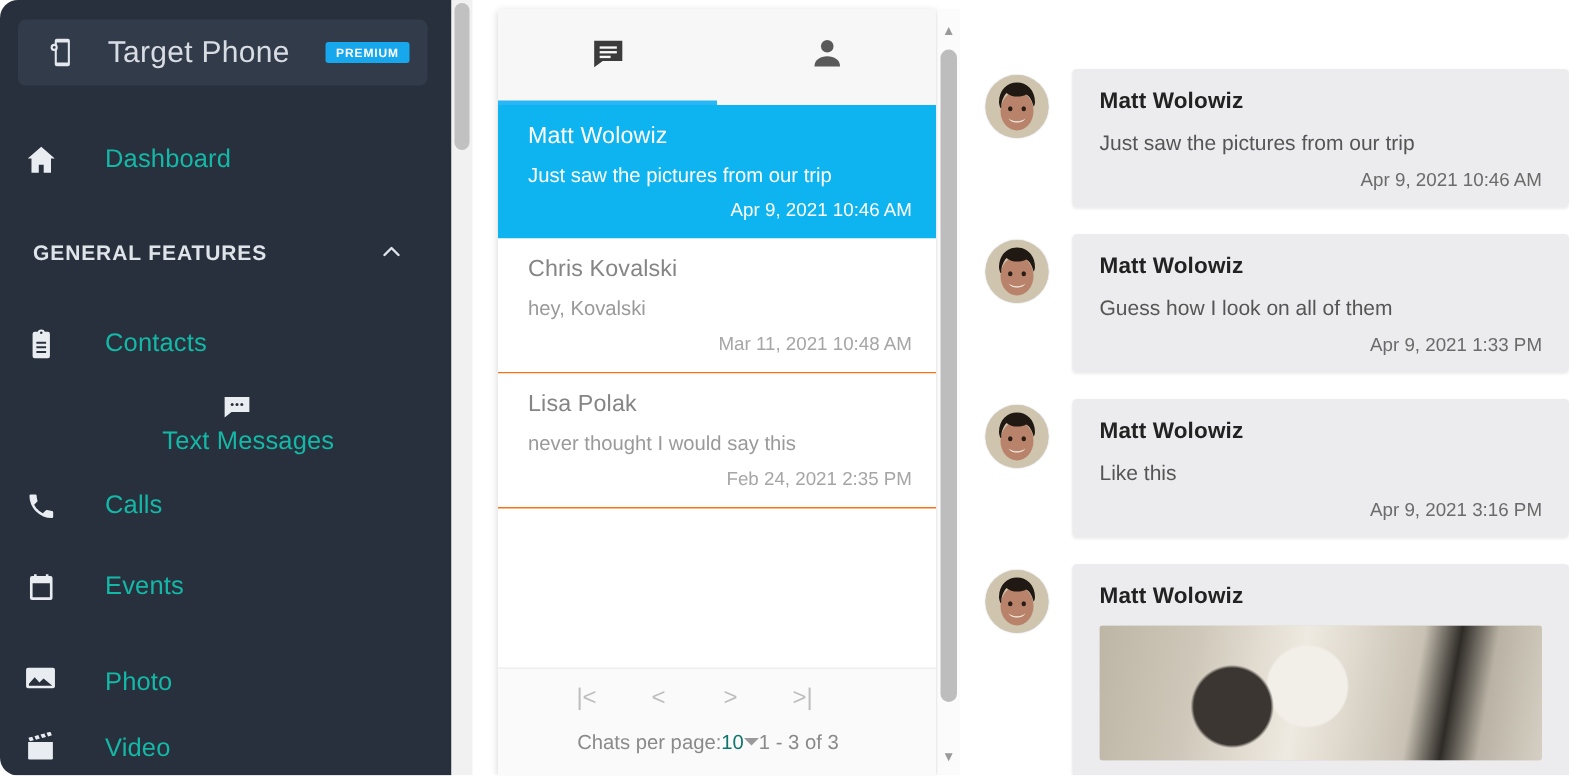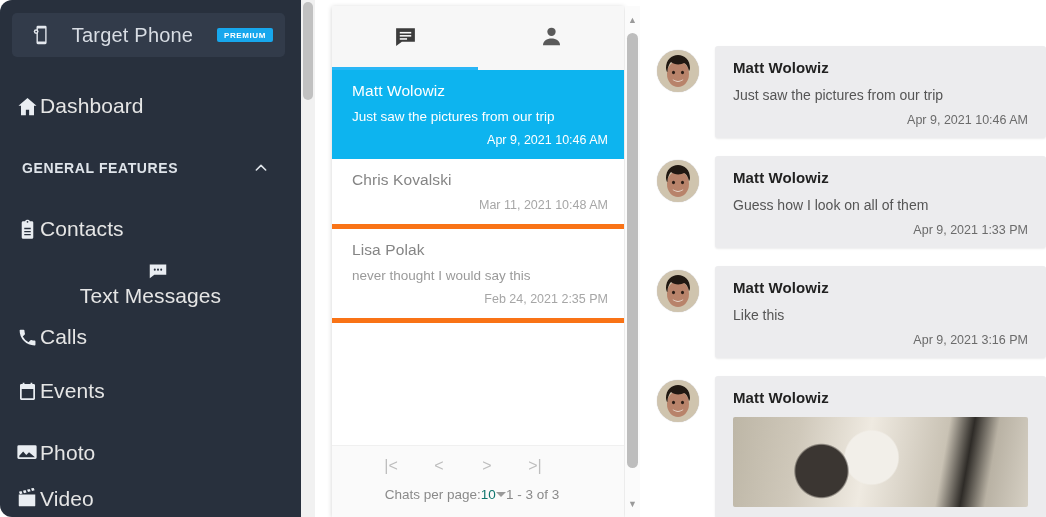--- a/index.html
+++ b/index.html
@@ -69,22 +69,23 @@
     align-items: center;
     cursor: pointer;
   }
   .nav-icon {
     width: 26px; height: 26px;
     margin-left: 14px;
     flex: none;
     display: flex; align-items: center; justify-content: center;
   }
   .nav-label {
-    color: #e5e5e5;
-    font-size: 21px;
+    margin-left: 30px;
+    color: #14b8a6;
+    font-size: 17px;
     letter-spacing: .1px;
   }
 
   .section-head {
     position: absolute;
     left: 0; top: 150px;
     width: 301px; height: 36px;
     display: flex;
     align-items: center;
     cursor: pointer;
@@ -148,21 +149,21 @@
   }
   .chat-list {
     position: absolute;
     left: 0; top: 64px;
     width: 292px; height: 375px;
     background: #ffffff;
   }
   .chat-item {
     position: relative;
     padding: 12px 16px 12px 20px;
-    border-bottom: 5px solid #f97316;
+    border-bottom: 1px solid #f97316;
     cursor: pointer;
     background: #ffffff;
   }
   .chat-item.active {
     background: #0db4ef;
     border-bottom: none;
   }
   .chat-name {
     font-size: 15.5px;
     color: #858585;
@@ -444,20 +445,21 @@
     </div>
 
     <div class="chat-list">
       <div class="chat-item active">
         <div class="chat-name">Matt Wolowiz</div>
         <div class="chat-preview">Just saw the pictures from our trip</div>
         <div class="chat-time">Apr 9, 2021 10:46 AM</div>
       </div>
       <div class="chat-item">
         <div class="chat-name">Chris Kovalski</div>
+        <div class="chat-preview">hey, Kovalski</div>
         <div class="chat-time">Mar 11, 2021 10:48 AM</div>
       </div>
       <div class="chat-item">
         <div class="chat-name">Lisa Polak</div>
         <div class="chat-preview">never thought I would say this</div>
         <div class="chat-time">Feb 24, 2021 2:35 PM</div>
       </div>
     </div>
 
     <div class="paginator">

